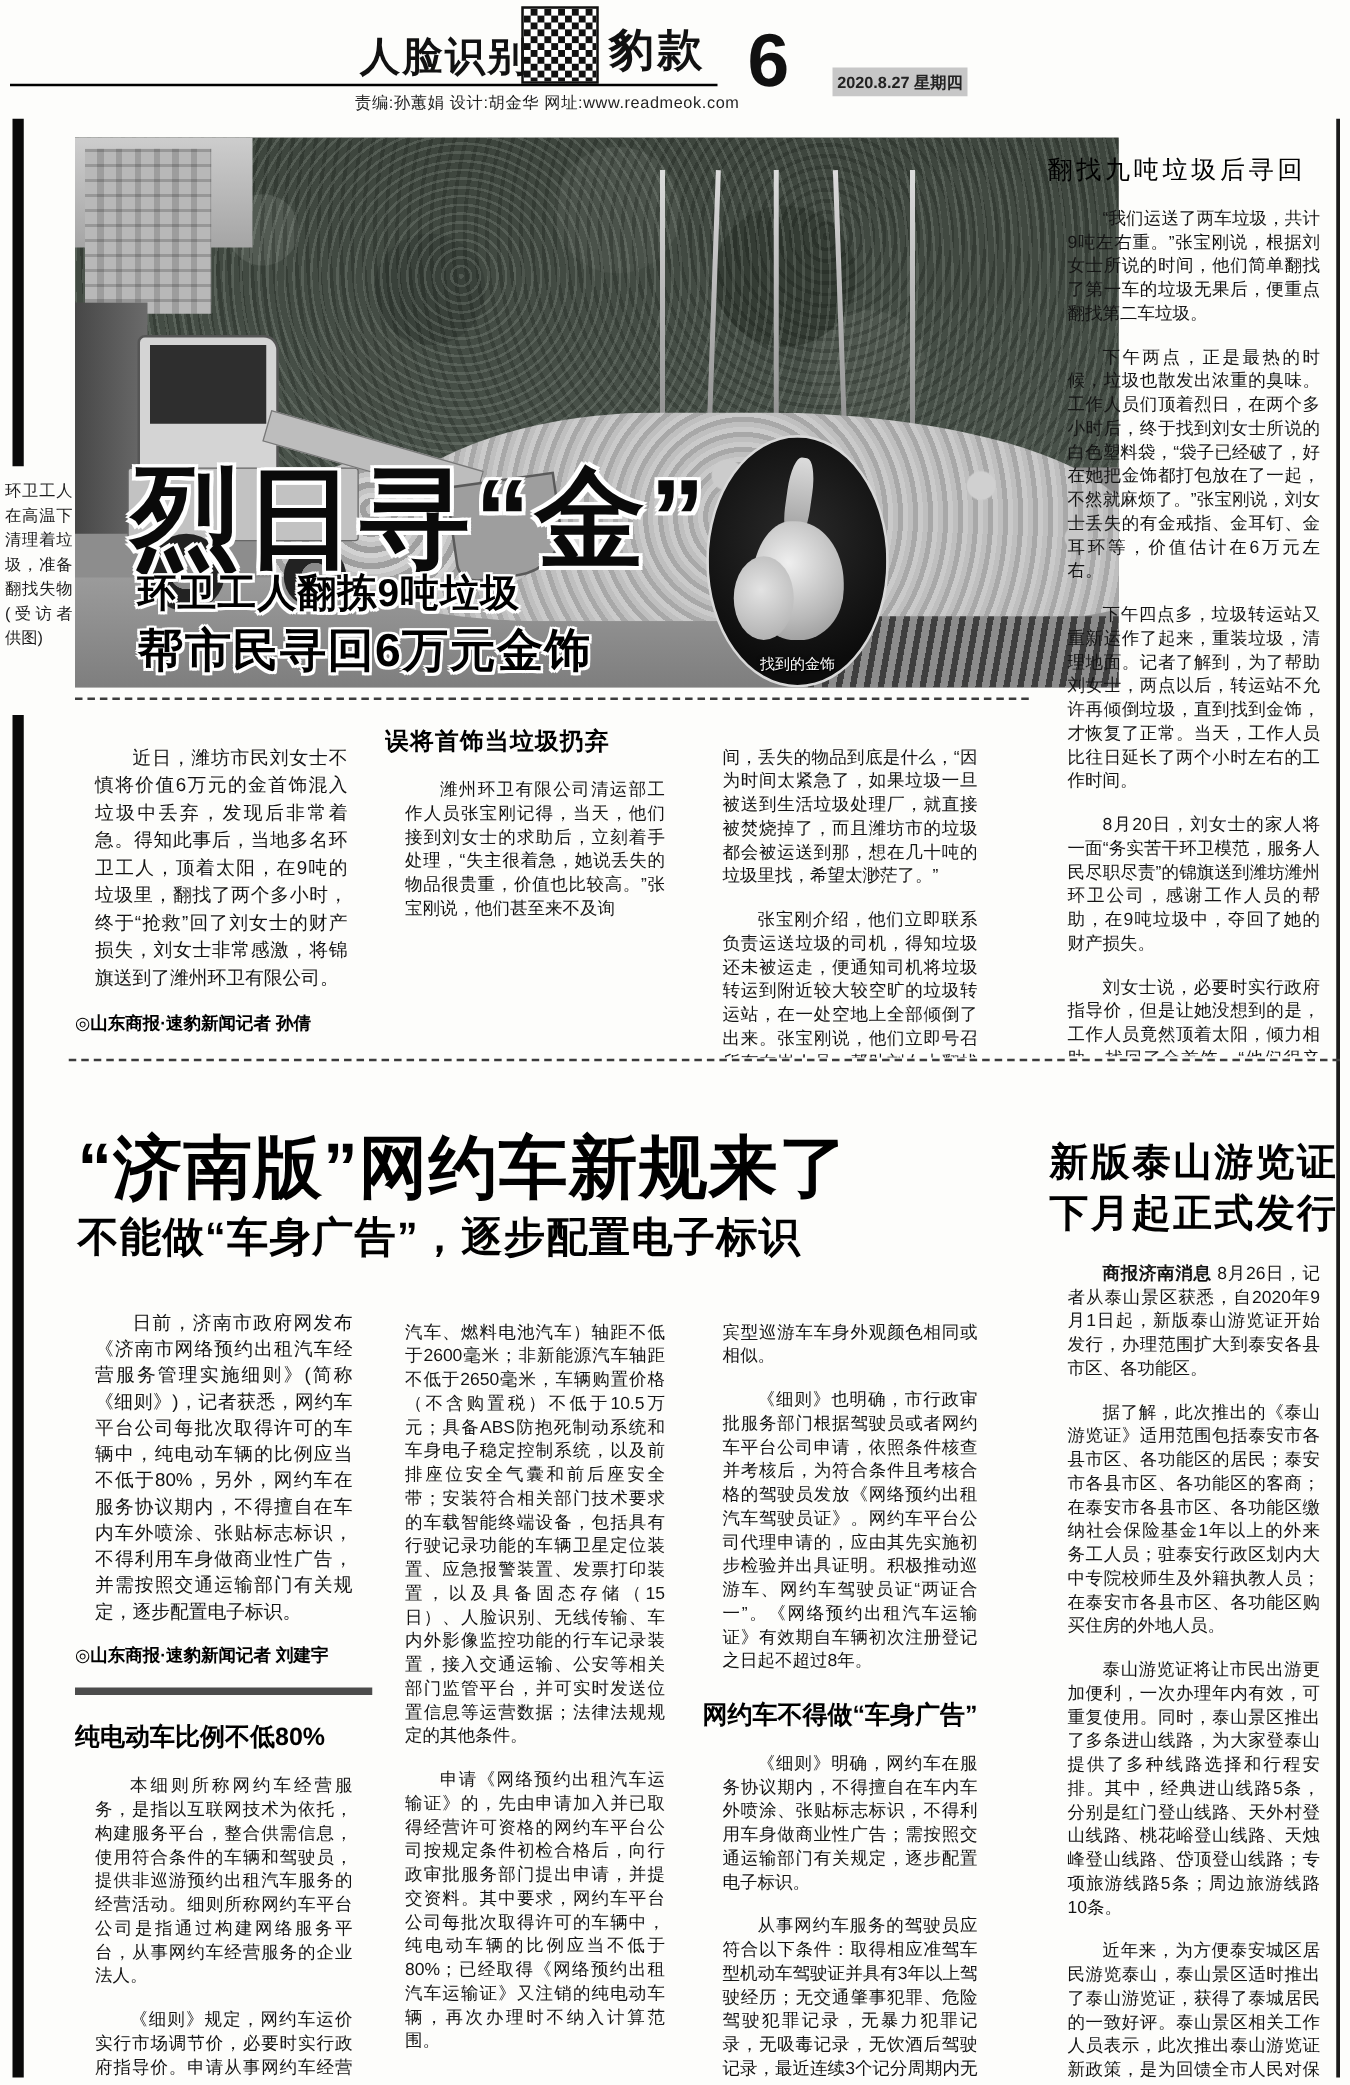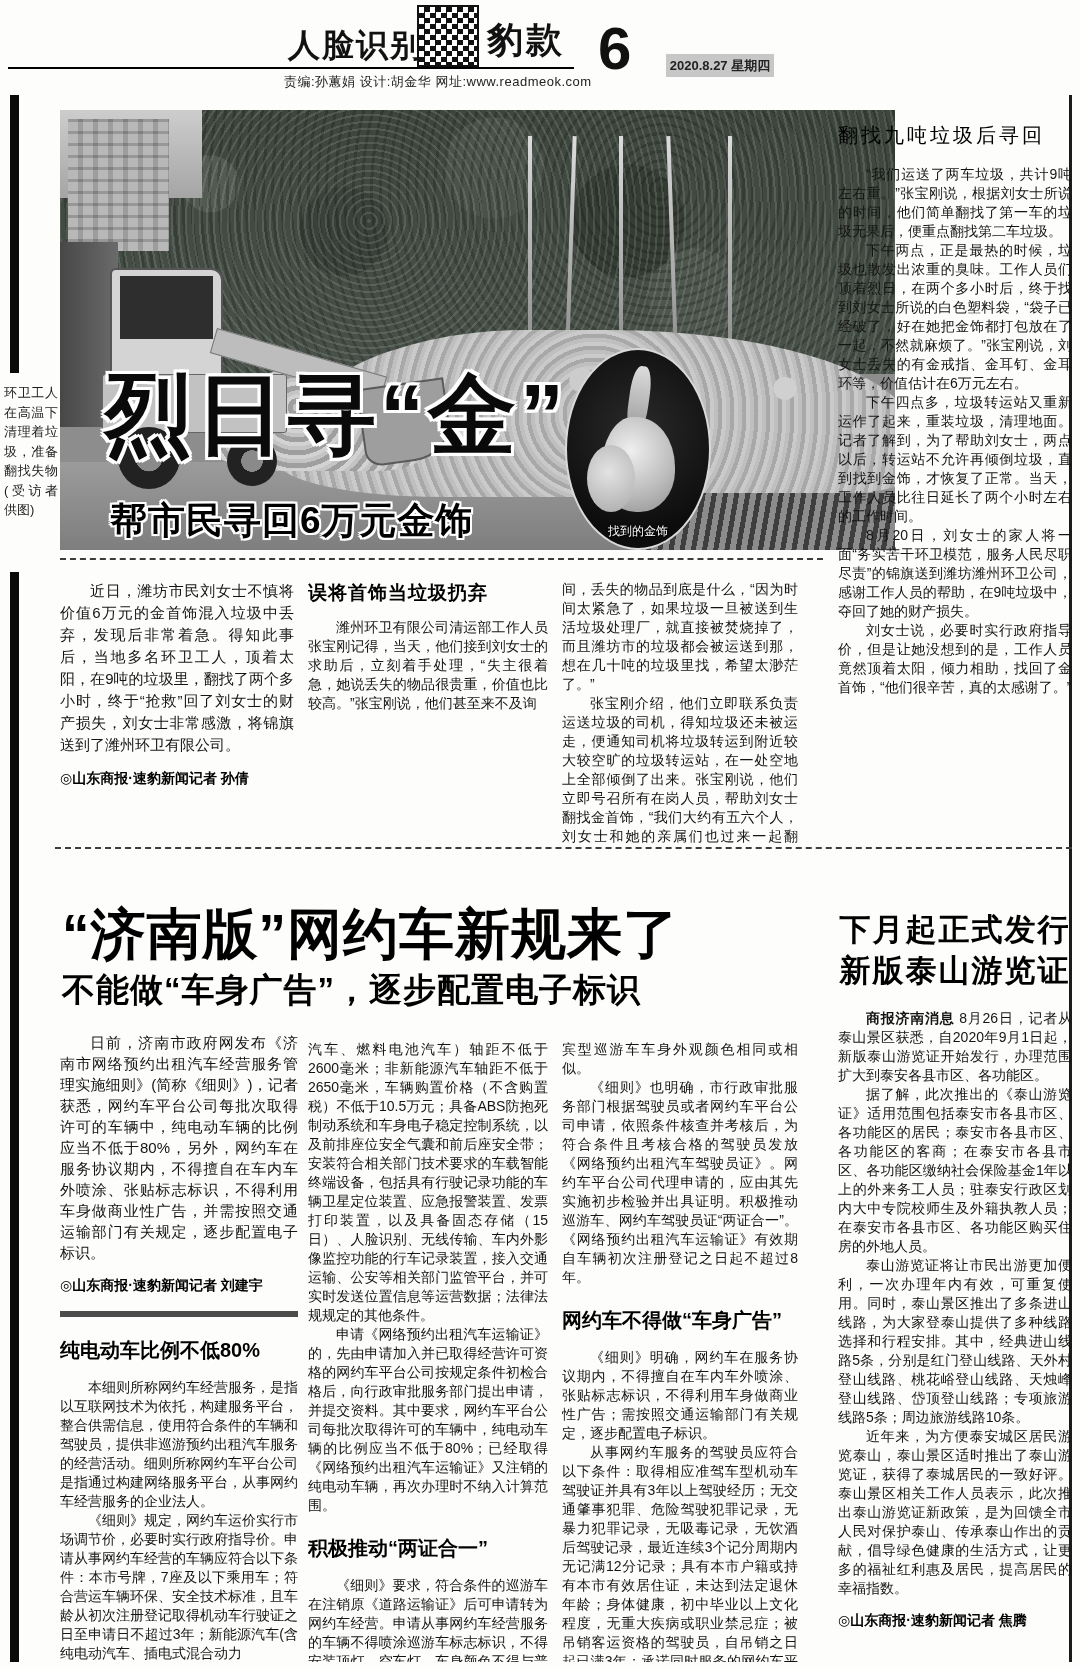--- a/index.html
+++ b/index.html
@@ -88,21 +88,21 @@
        background:radial-gradient(circle at 45% 40%, #e3e3e3, #a9a9a9);}
   .knot{position:absolute;left:44%;top:8%;width:14%;height:34%;background:linear-gradient(#dcdcdc,#9b9b9b);
         border-radius:40%;transform:rotate(8deg);}
   .inset-caption{position:absolute;left:0;right:0;bottom:8px;text-align:center;font-size:12px;color:#fff;
         text-shadow:0 0 3px #000,1px 1px 0 #000;}
   .side-caption{position:absolute;left:4px;top:383px;width:54px;font-size:13px;line-height:19.5px;
         color:#1c1c1c;text-align:justify;}
 
   
   .col{position:absolute;overflow:hidden;}
-  .para{font-size:14px;line-height:19px;text-align:justify;text-indent:2em;margin:0;color:#141414;}
+  .para{font-size:14px;line-height:19px;text-align:justify;text-indent:2em;margin:16px;color:#141414;}
   .para.cont{text-indent:0;}
   .col-t1 .para{font-size:15px;line-height:22px;}
   .byline{font-size:14px;font-weight:700;text-align:left;margin-top:14px;color:#000;}
   .subhead{font-size:19px;font-weight:800;margin:0 0 12px 0;color:#000;letter-spacing:1px;}
   .rt-title{font-size:20px;font-weight:400;letter-spacing:3px;margin:0 0 16px 0;color:#000;}
   .col-t1{left:60px;top:580px;width:234px;height:266px;}
   .col-t2{left:308px;top:580px;width:240px;height:266px;}
   .col-t3{left:562px;top:580px;width:236px;height:266px;}
   .col-tr{left:838px;top:122px;width:234px;height:723px;}
 
@@ -150,20 +150,21 @@
     <div class="ph-garbage2"></div>
     <div class="ph-grate"></div>
     <div class="ph-truck"></div>
     <div class="ph-cab"></div>
     <div class="ph-body"></div>
     <div class="ph-arm"></div>
     <div class="ph-bucket"></div>
     <div class="wheel w1"></div>
     <div class="wheel w2"></div>
     <div class="ph-headline outline3">烈日寻“金”</div>
+    <div class="ph-sub1 outline2">环卫工人翻拣9吨垃圾</div>
     <div class="ph-sub2 outline2">帮市民寻回6万元金饰</div>
     <div class="inset">
       <div class="knot"></div>
       <div class="bag"></div>
       <div class="bag2"></div>
       <div class="inset-caption">找到的金饰</div>
     </div>
   </div>
   <div class="side-caption">环卫工人在高温下清理着垃圾，准备翻找失物(受访者供图)</div>
   <div class="dash1"></div>
@@ -210,22 +211,22 @@
   <div class="col col-b3">
     <p class="para cont">宾型巡游车车身外观颜色相同或相似。</p>
     <p class="para">《细则》也明确，市行政审批服务部门根据驾驶员或者网约车平台公司申请，依照条件核查并考核后，为符合条件且考核合格的驾驶员发放《网络预约出租汽车驾驶员证》。网约车平台公司代理申请的，应由其先实施初步检验并出具证明。积极推动巡游车、网约车驾驶员证“两证合一”。《网络预约出租汽车运输证》有效期自车辆初次注册登记之日起不超过8年。</p>
     <div class="b-subhead">网约车不得做“车身广告”</div>
     <p class="para">《细则》明确，网约车在服务协议期内，不得擅自在车内车外喷涂、张贴标志标识，不得利用车身做商业性广告；需按照交通运输部门有关规定，逐步配置电子标识。</p>
     <p class="para">从事网约车服务的驾驶员应符合以下条件：取得相应准驾车型机动车驾驶证并具有3年以上驾驶经历；无交通肇事犯罪、危险驾驶犯罪记录，无暴力犯罪记录，无吸毒记录，无饮酒后驾驶记录，最近连续3个记分周期内无记满12分记录；具有本市户籍或持有本市有效居住证，未达到法定退休年龄；身体健康，初中毕业以上文化程度，无重大疾病或职业禁忌症；被吊销客运资格的驾驶员，自吊销之日起已满3年；承诺同时服务的网约车平台公司不超过2家；法律法规规定的其他条件。</p>
   </div>
 
   <div class="col col-br">
     <div class="t-title">
+      <div>新版泰山游览证</div>
       <div>下月起正式发行</div>
-      <div>新版泰山游览证</div>
     </div>
     <p class="para"><span class="lead-label">商报济南消息</span><span> 8月26日，记者从泰山景区获悉，自2020年9月1日起，新版泰山游览证开始发行，办理范围扩大到泰安各县市区、各功能区。</span></p>
     <p class="para">据了解，此次推出的《泰山游览证》适用范围包括泰安市各县市区、各功能区的居民；泰安市各县市区、各功能区的客商；在泰安市各县市区、各功能区缴纳社会保险基金1年以上的外来务工人员；驻泰安行政区划内大中专院校师生及外籍执教人员；在泰安市各县市区、各功能区购买住房的外地人员。</p>
     <p class="para">泰山游览证将让市民出游更加便利，一次办理年内有效，可重复使用。同时，泰山景区推出了多条进山线路，为大家登泰山提供了多种线路选择和行程安排。其中，经典进山线路5条，分别是红门登山线路、天外村登山线路、桃花峪登山线路、天烛峰登山线路、岱顶登山线路；专项旅游线路5条；周边旅游线路10条。</p>
     <p class="para">近年来，为方便泰安城区居民游览泰山，泰山景区适时推出了泰山游览证，获得了泰城居民的一致好评。泰山景区相关工作人员表示，此次推出泰山游览证新政策，是为回馈全市人民对保护泰山、传承泰山作出的贡献，倡导绿色健康的生活方式，让更多的福祉红利惠及居民，提高居民的幸福指数。</p>
     <div class="byline">◎山东商报·速豹新闻记者 焦腾</div>
   </div>
 
 </div>
 

